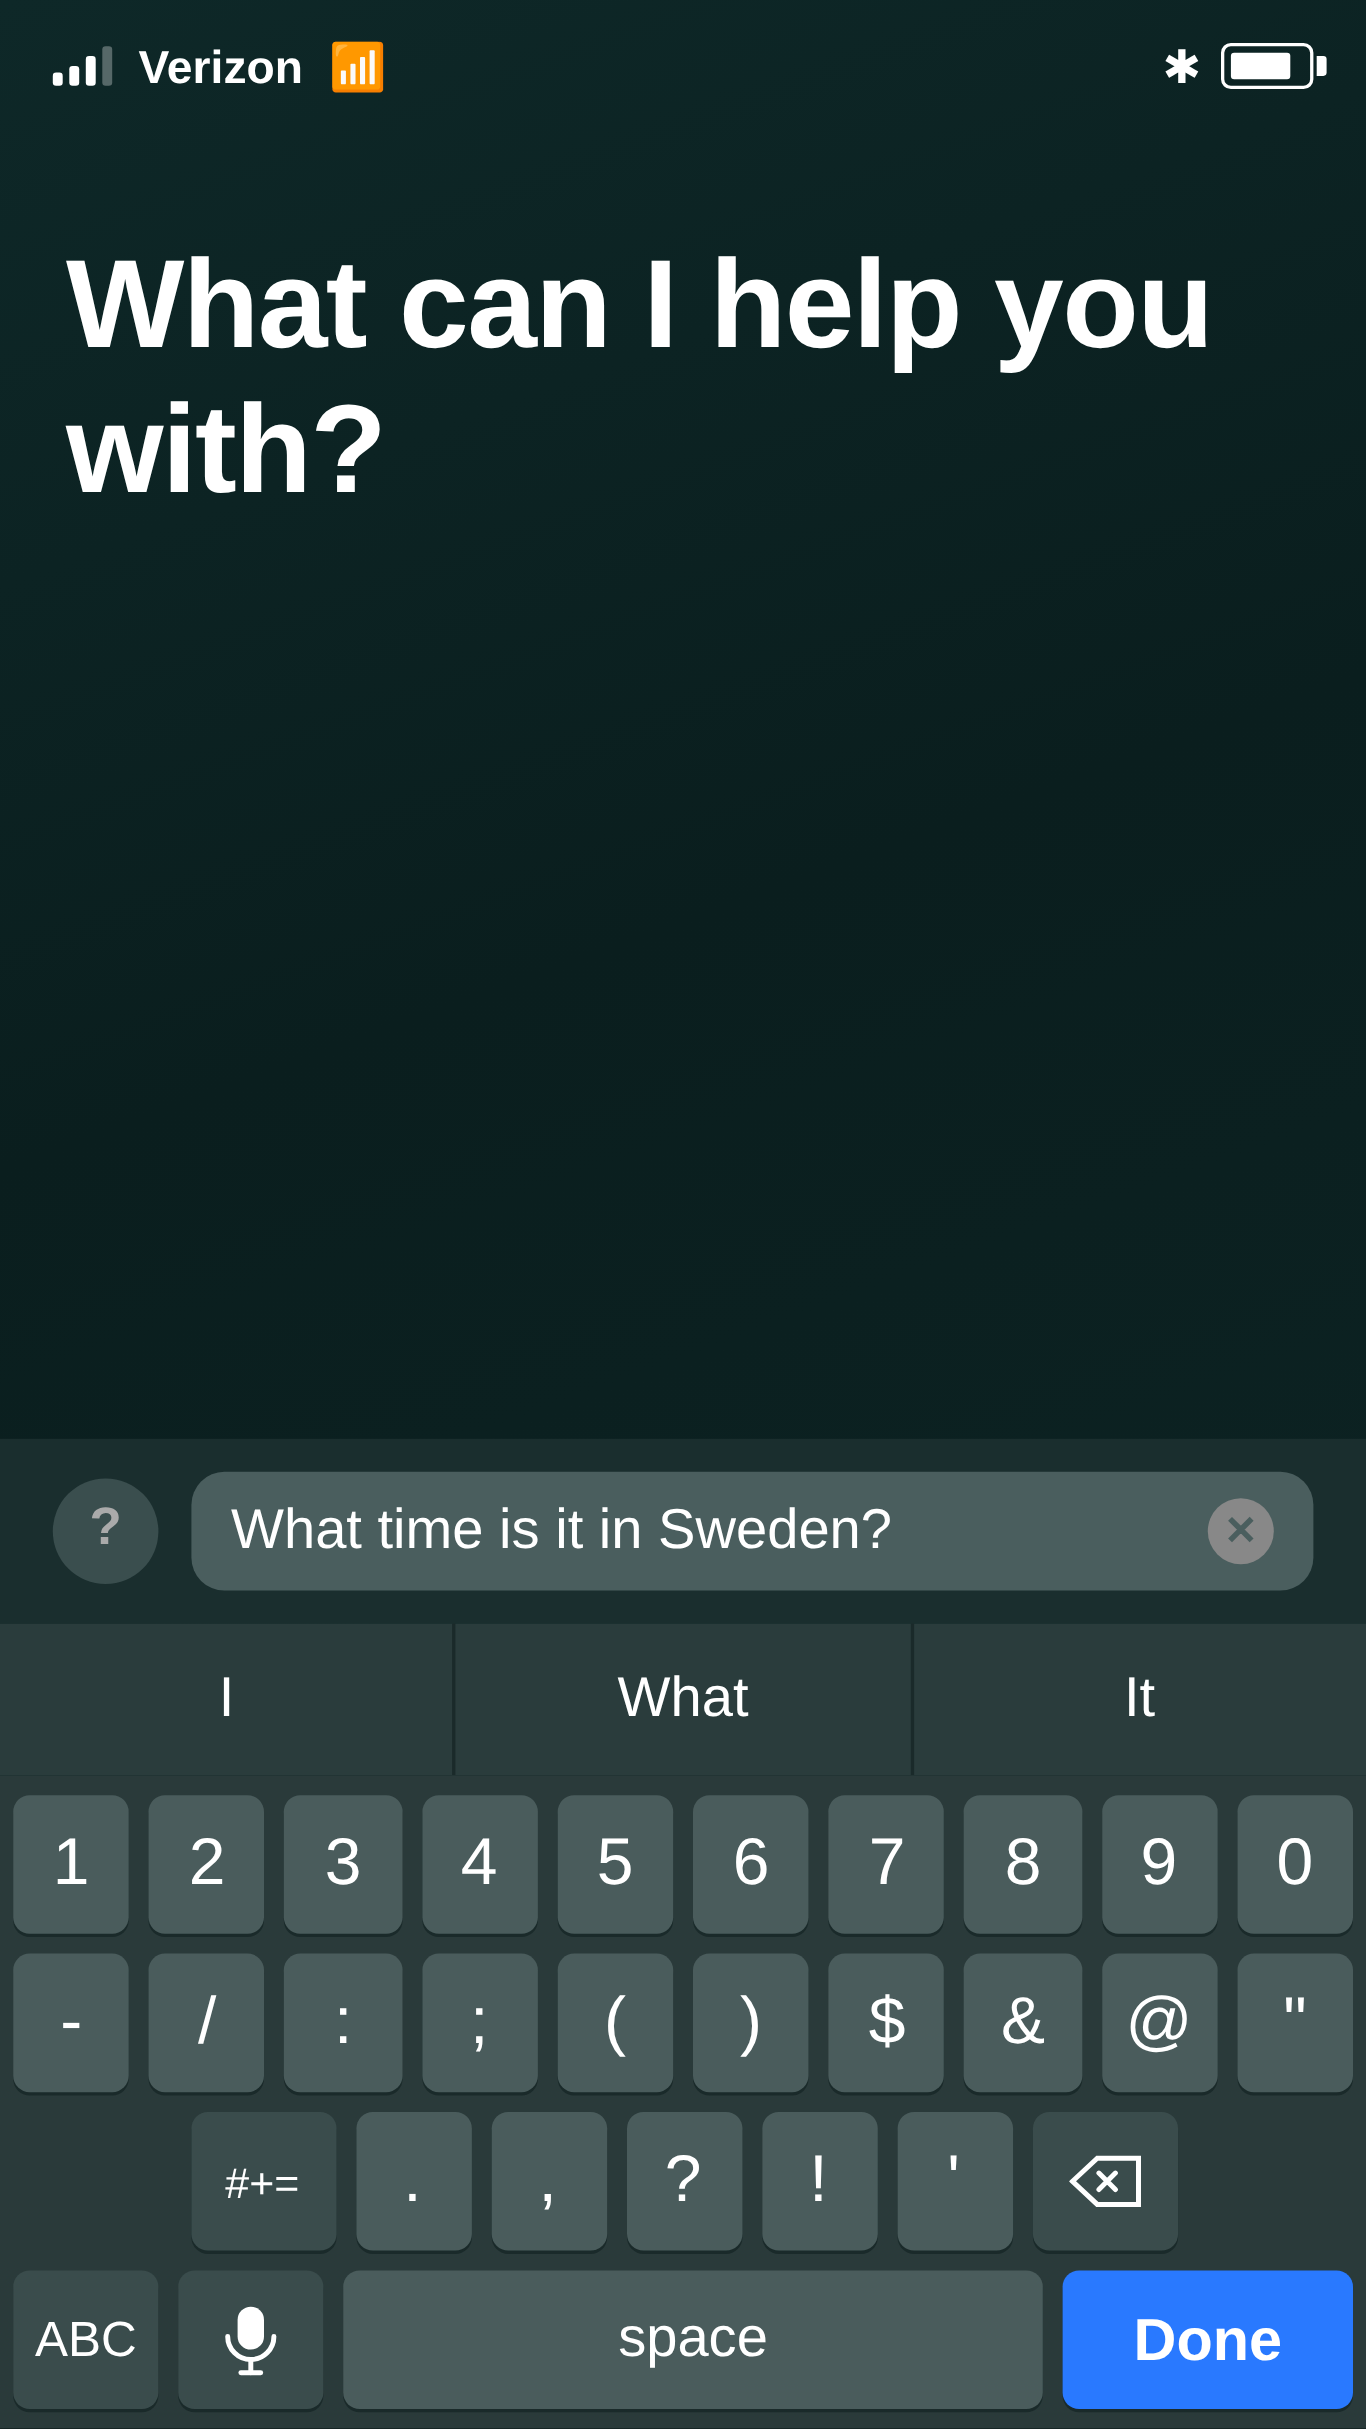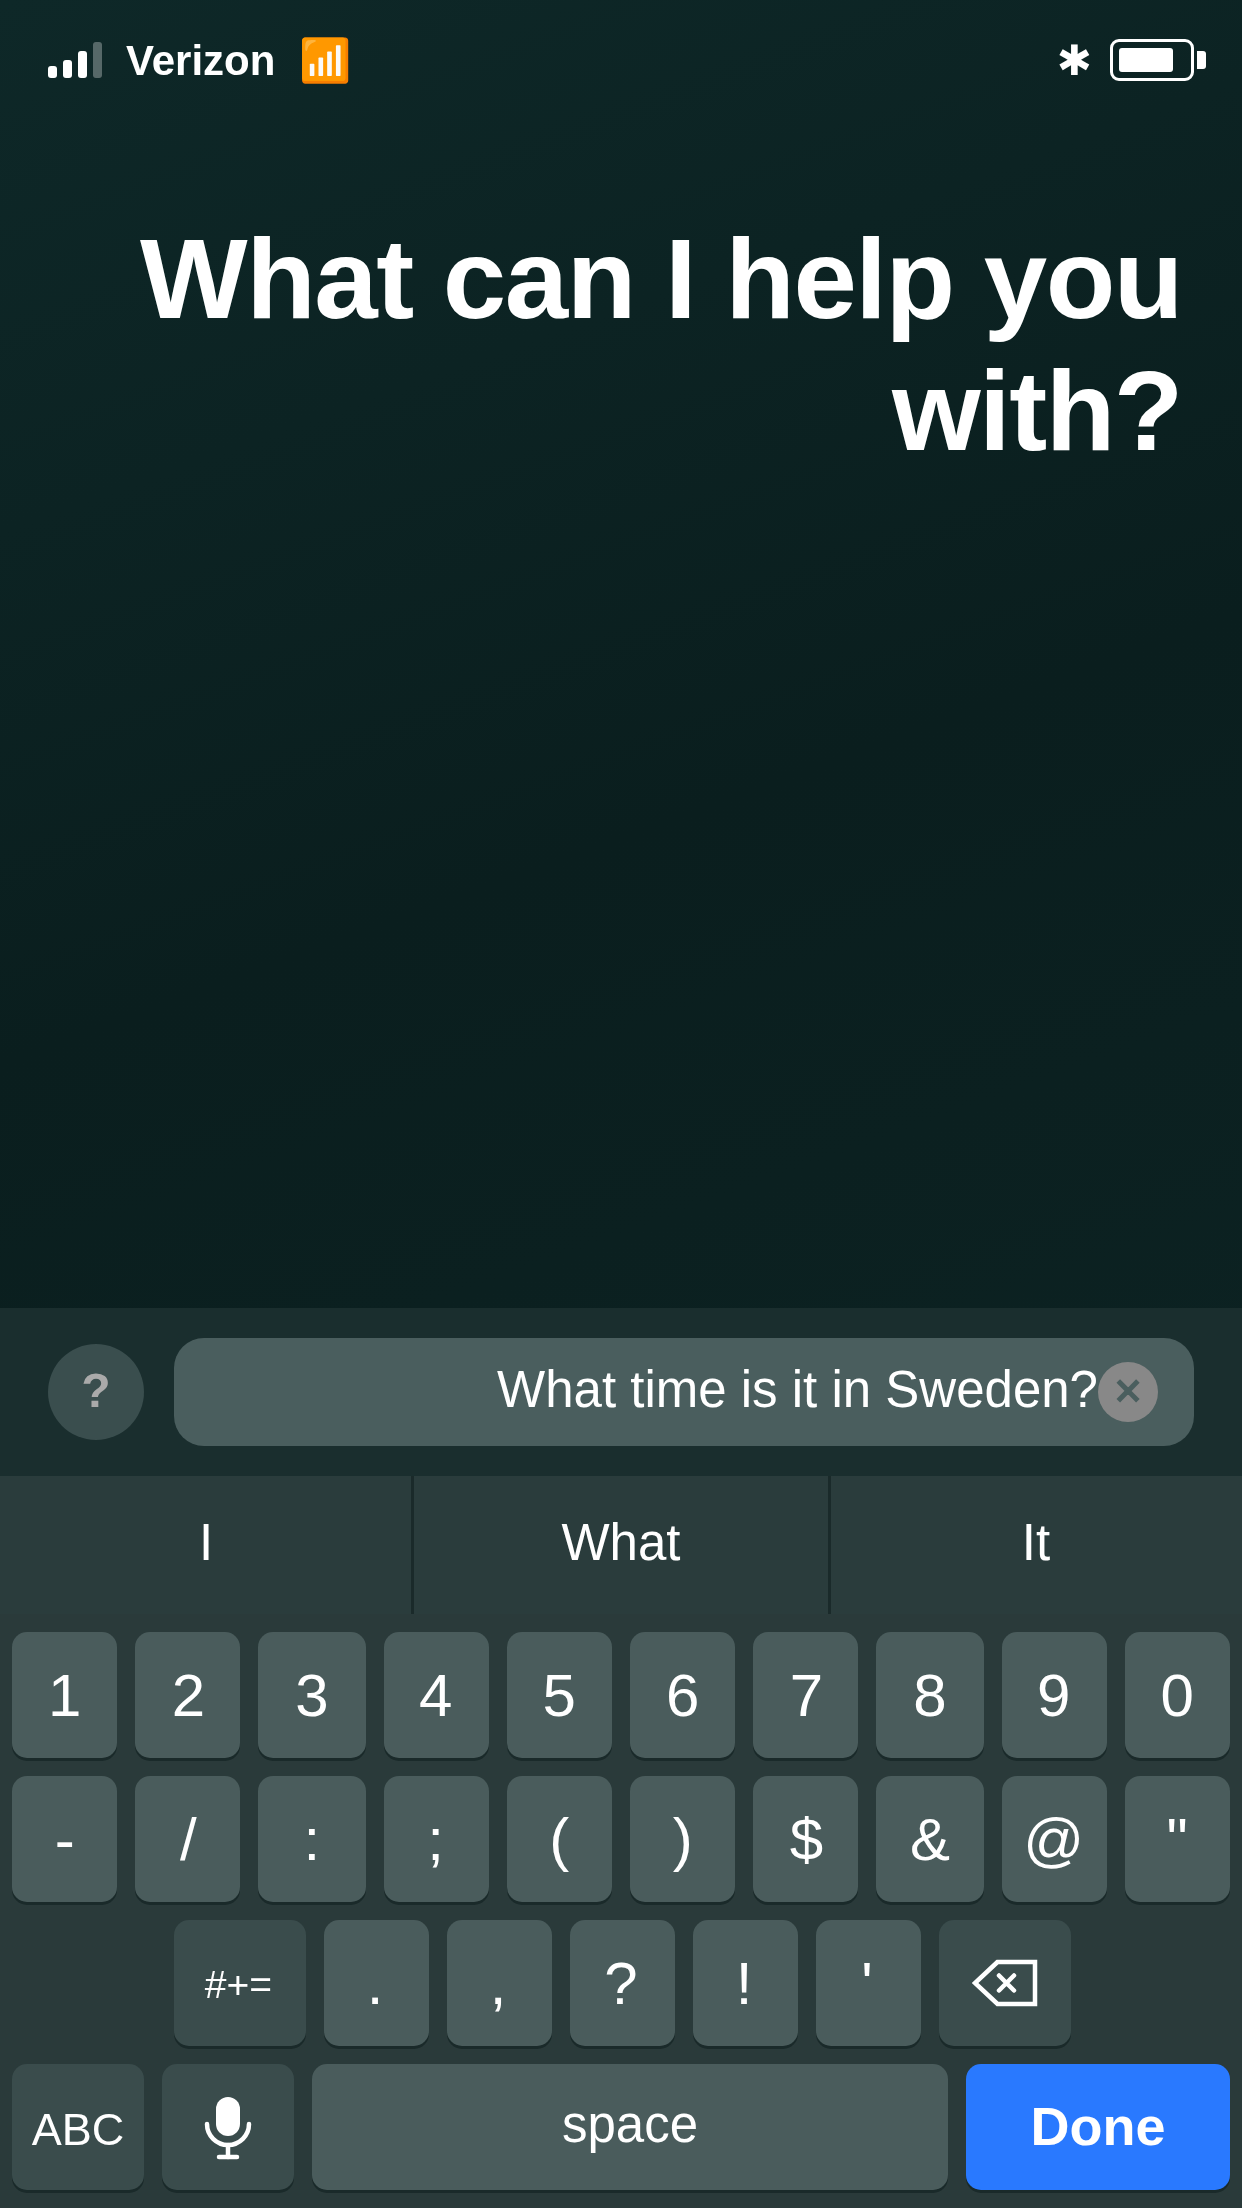--- a/index.html
+++ b/index.html
@@ -348,21 +348,21 @@
       background: #000;
     }
 
     .phone-container {
       transform-origin: top center;
     }
   </style>
 </head>
 <body>
 
-<div class="scale-wrapper" style="height: 2208px; text-align: right;">
+<div class="scale-wrapper" style="height: 2208px;">
   <div class="phone-container" style="transform: scale(3); transform-origin: center top;">
 
     <div class="status-bar">
       <div class="status-left">
         <div class="signal-bars">
           <div class="signal-bar"></div>
           <div class="signal-bar"></div>
           <div class="signal-bar"></div>
           <div class="signal-bar"></div>
         </div>

